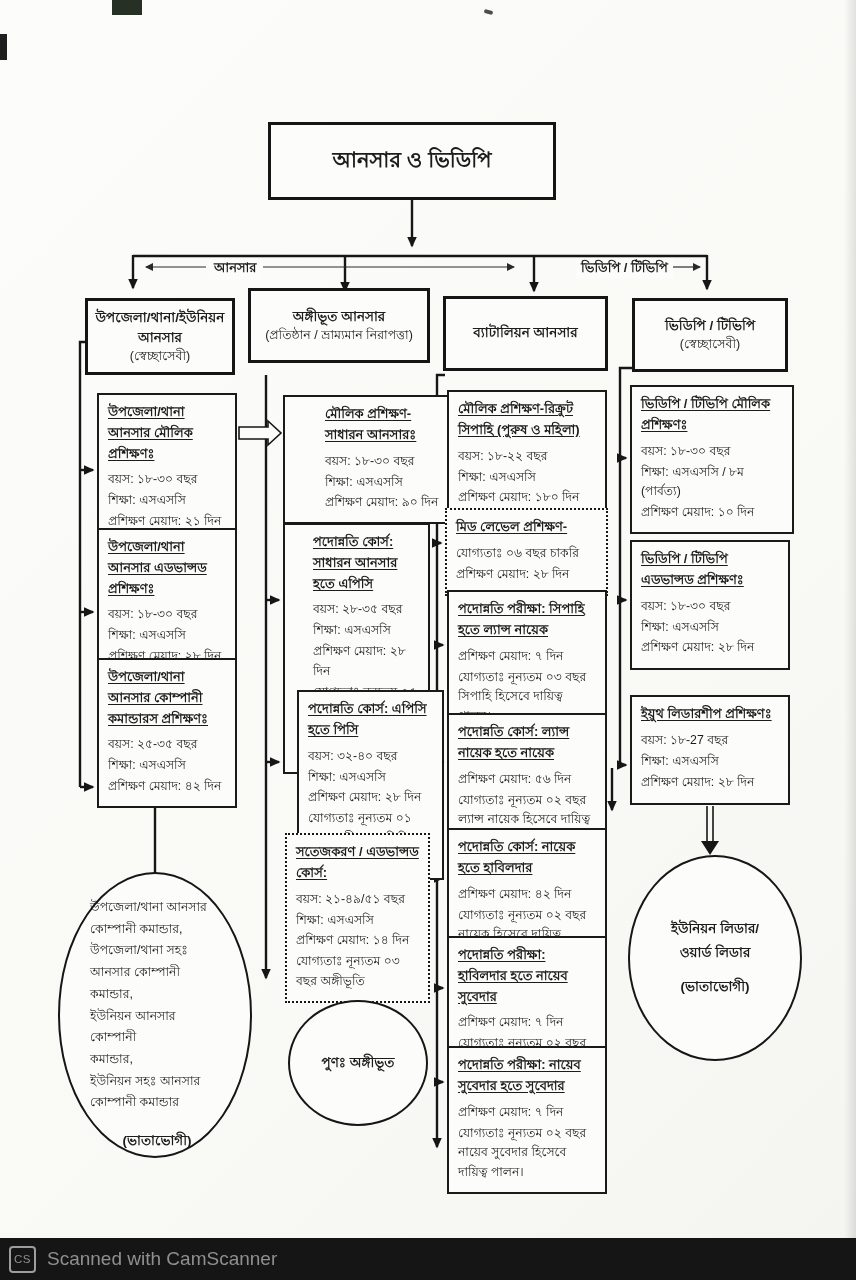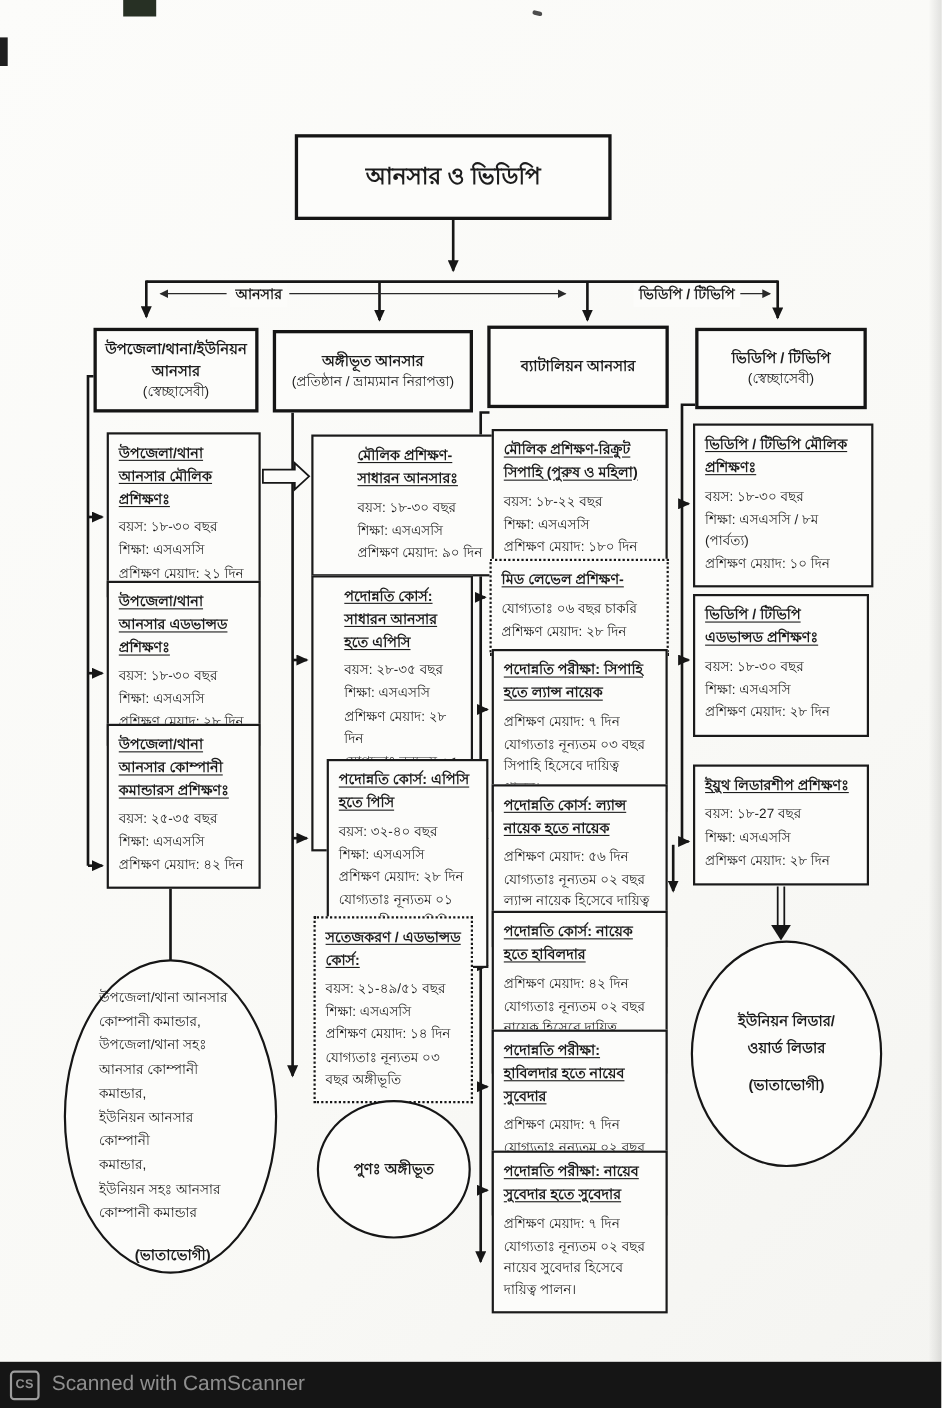--- a/index.html
+++ b/index.html
@@ -29,21 +29,21 @@
   .blob .foot{font-weight:bold;font-size:13.5px;text-align:center;margin-top:16px;}
   .branch-label{position:absolute;z-index:2;background:#fcfcfa;font-weight:bold;
     font-size:13px;padding:0 5px;}
   .artifact{position:absolute;z-index:3;}
   .edge-shadow{position:absolute;right:0;top:0;width:12px;height:1238px;z-index:3;
     background:linear-gradient(to right,rgba(0,0,0,0),rgba(0,0,0,0.10));}
   .scanbar{position:absolute;left:0;bottom:0;width:856px;height:42px;z-index:4;
     display:flex;align-items:center;gap:11px;padding-left:9px;box-sizing:border-box;}
   .cs-badge{width:23px;height:23px;border:2px solid #9d9d9d;border-radius:4px;
     display:flex;align-items:center;justify-content:center;
-    font-size:11.5px;font-weight:bold;letter-spacing:0.5px;}
+    font-size:11.5px;font-weight:normal;letter-spacing:0.5px;}
   .scantext{font-size:19px;text-align:right;}
 </style>
 </head>
 <body>
 
 <div class="page">
 
   <svg class="wires" width="856" height="1280" viewBox="0 0 856 1280">
     <defs>
       <marker id="ah" markerWidth="12" markerHeight="10" refX="9.5" refY="5" orient="auto" markerUnits="userSpaceOnUse">
@@ -107,21 +107,21 @@
     <span>আনসার ও ভিডিপি</span>
   </div>
 
   <div class="branch-label" style="left:209px;top:258px;">আনসার</div>
   <div class="branch-label" style="left:576px;top:258px;">ভিডিপি / টিভিপি</div>
 
   <div class="node hdr" style="left:85px;top:298px;width:150px;height:77px;">
     <div class="t">উপজেলা/থানা/ইউনিয়ন আনসার</div>
     <div class="s">(স্বেচ্ছাসেবী)</div>
   </div>
-  <div class="node hdr" style="left:248px;top:300px;width:182px;height:75px;">
+  <div class="node hdr" style="left:248px;top:288px;width:182px;height:75px;">
     <div class="t">অঙ্গীভূত আনসার</div>
     <div class="s">(প্রতিষ্ঠান / ভ্রাম্যমান নিরাপত্তা)</div>
   </div>
   <div class="node hdr" style="left:443px;top:296px;width:165px;height:75px;">
     <div class="t">ব্যাটালিয়ন আনসার</div>
   </div>
   <div class="node hdr" style="left:632px;top:298px;width:156px;height:74px;">
     <div class="t">ভিডিপি / টিভিপি</div>
     <div class="s">(স্বেচ্ছাসেবী)</div>
   </div>

